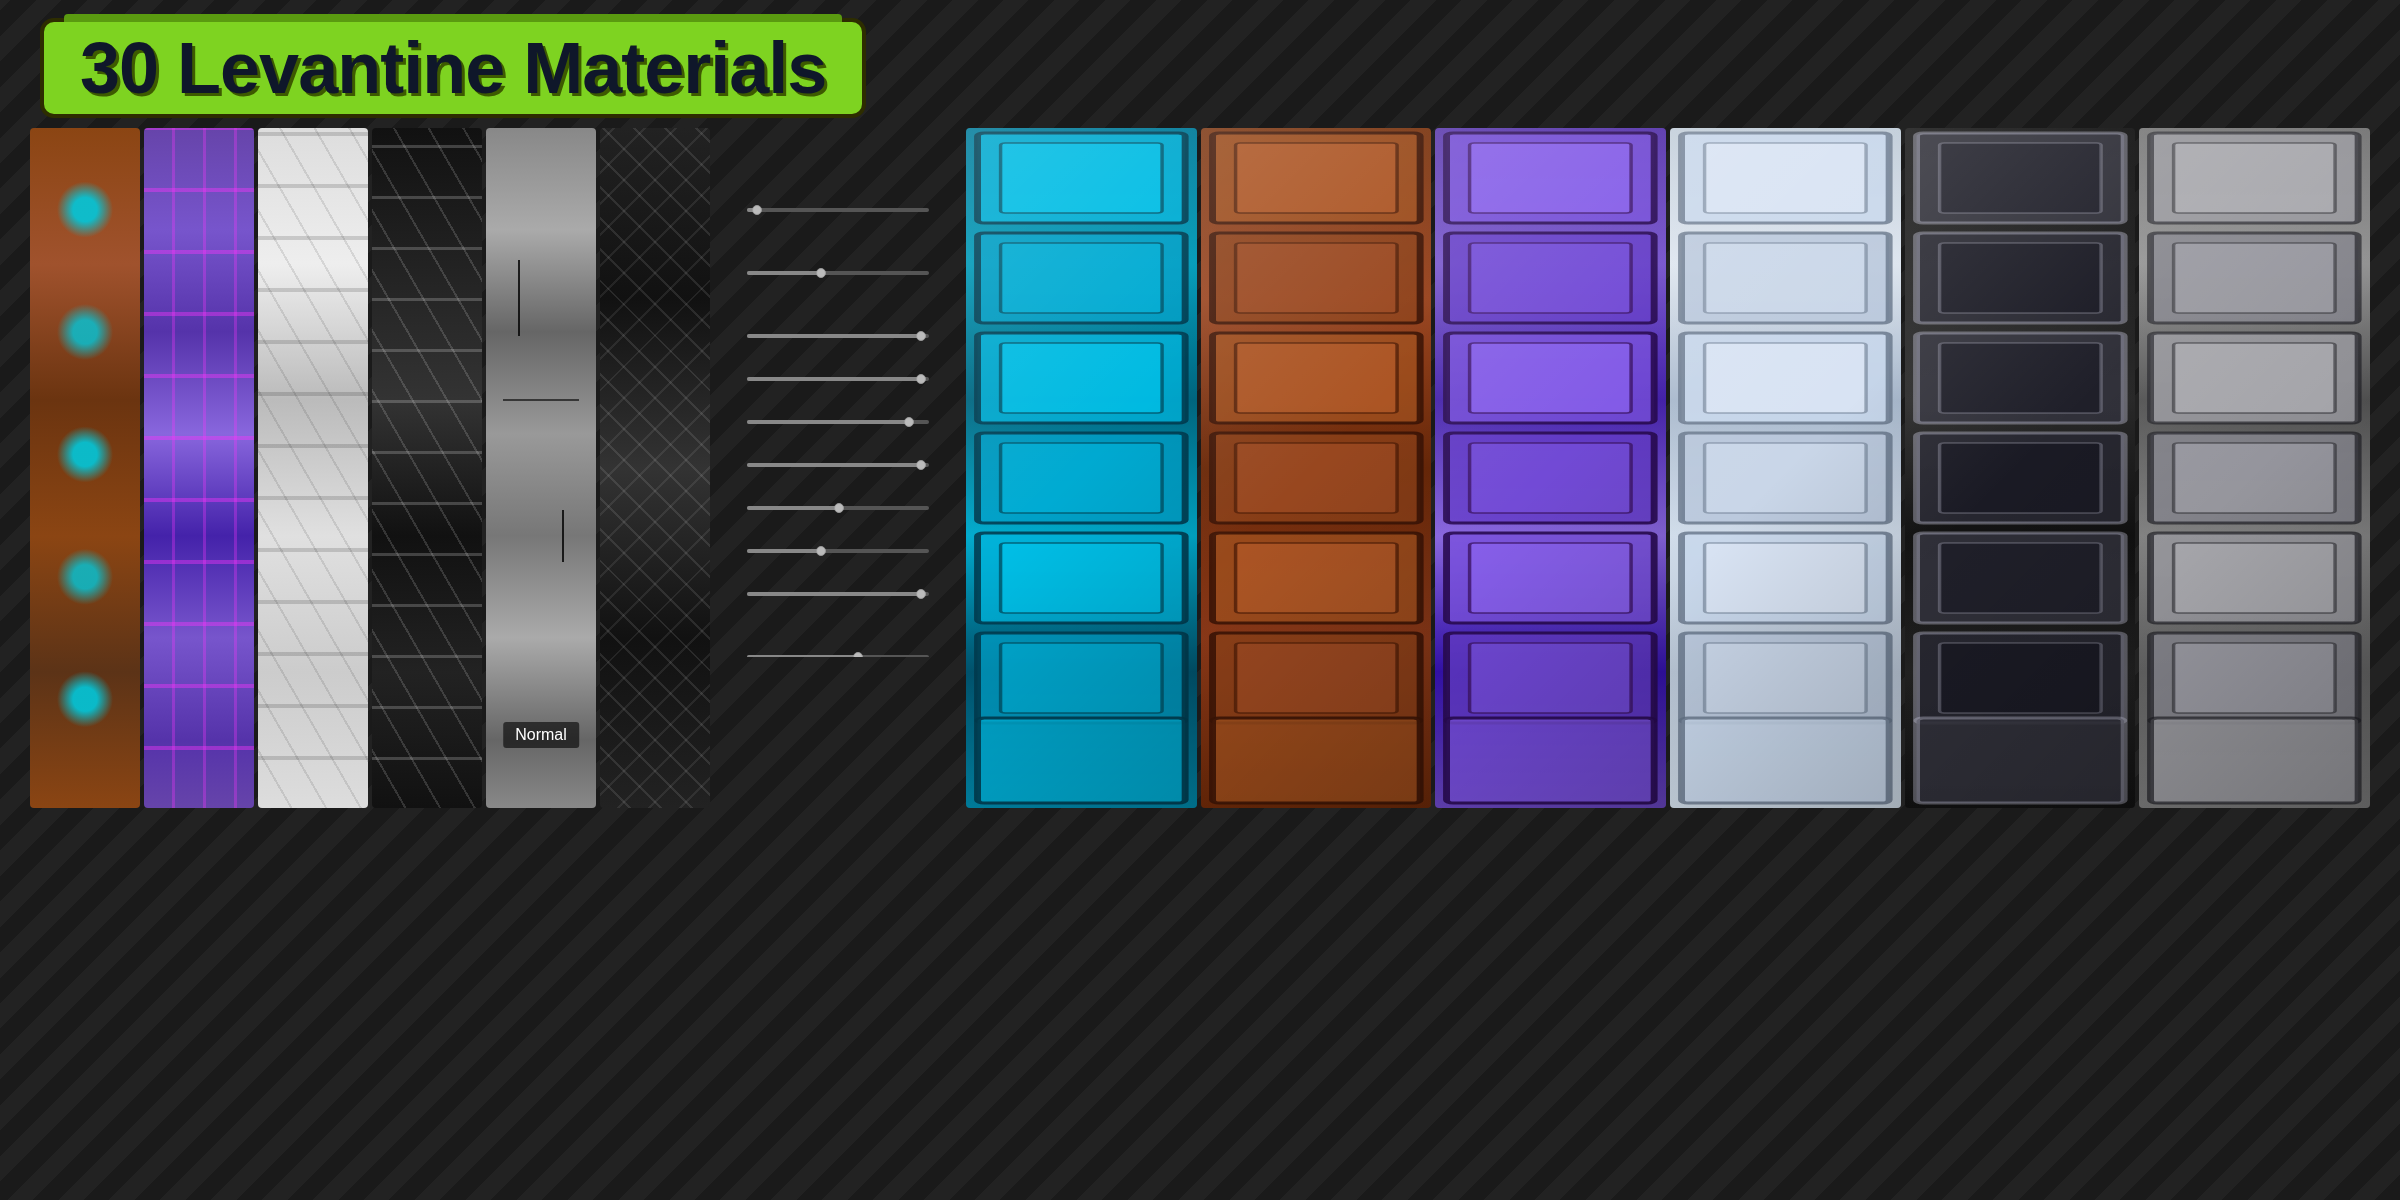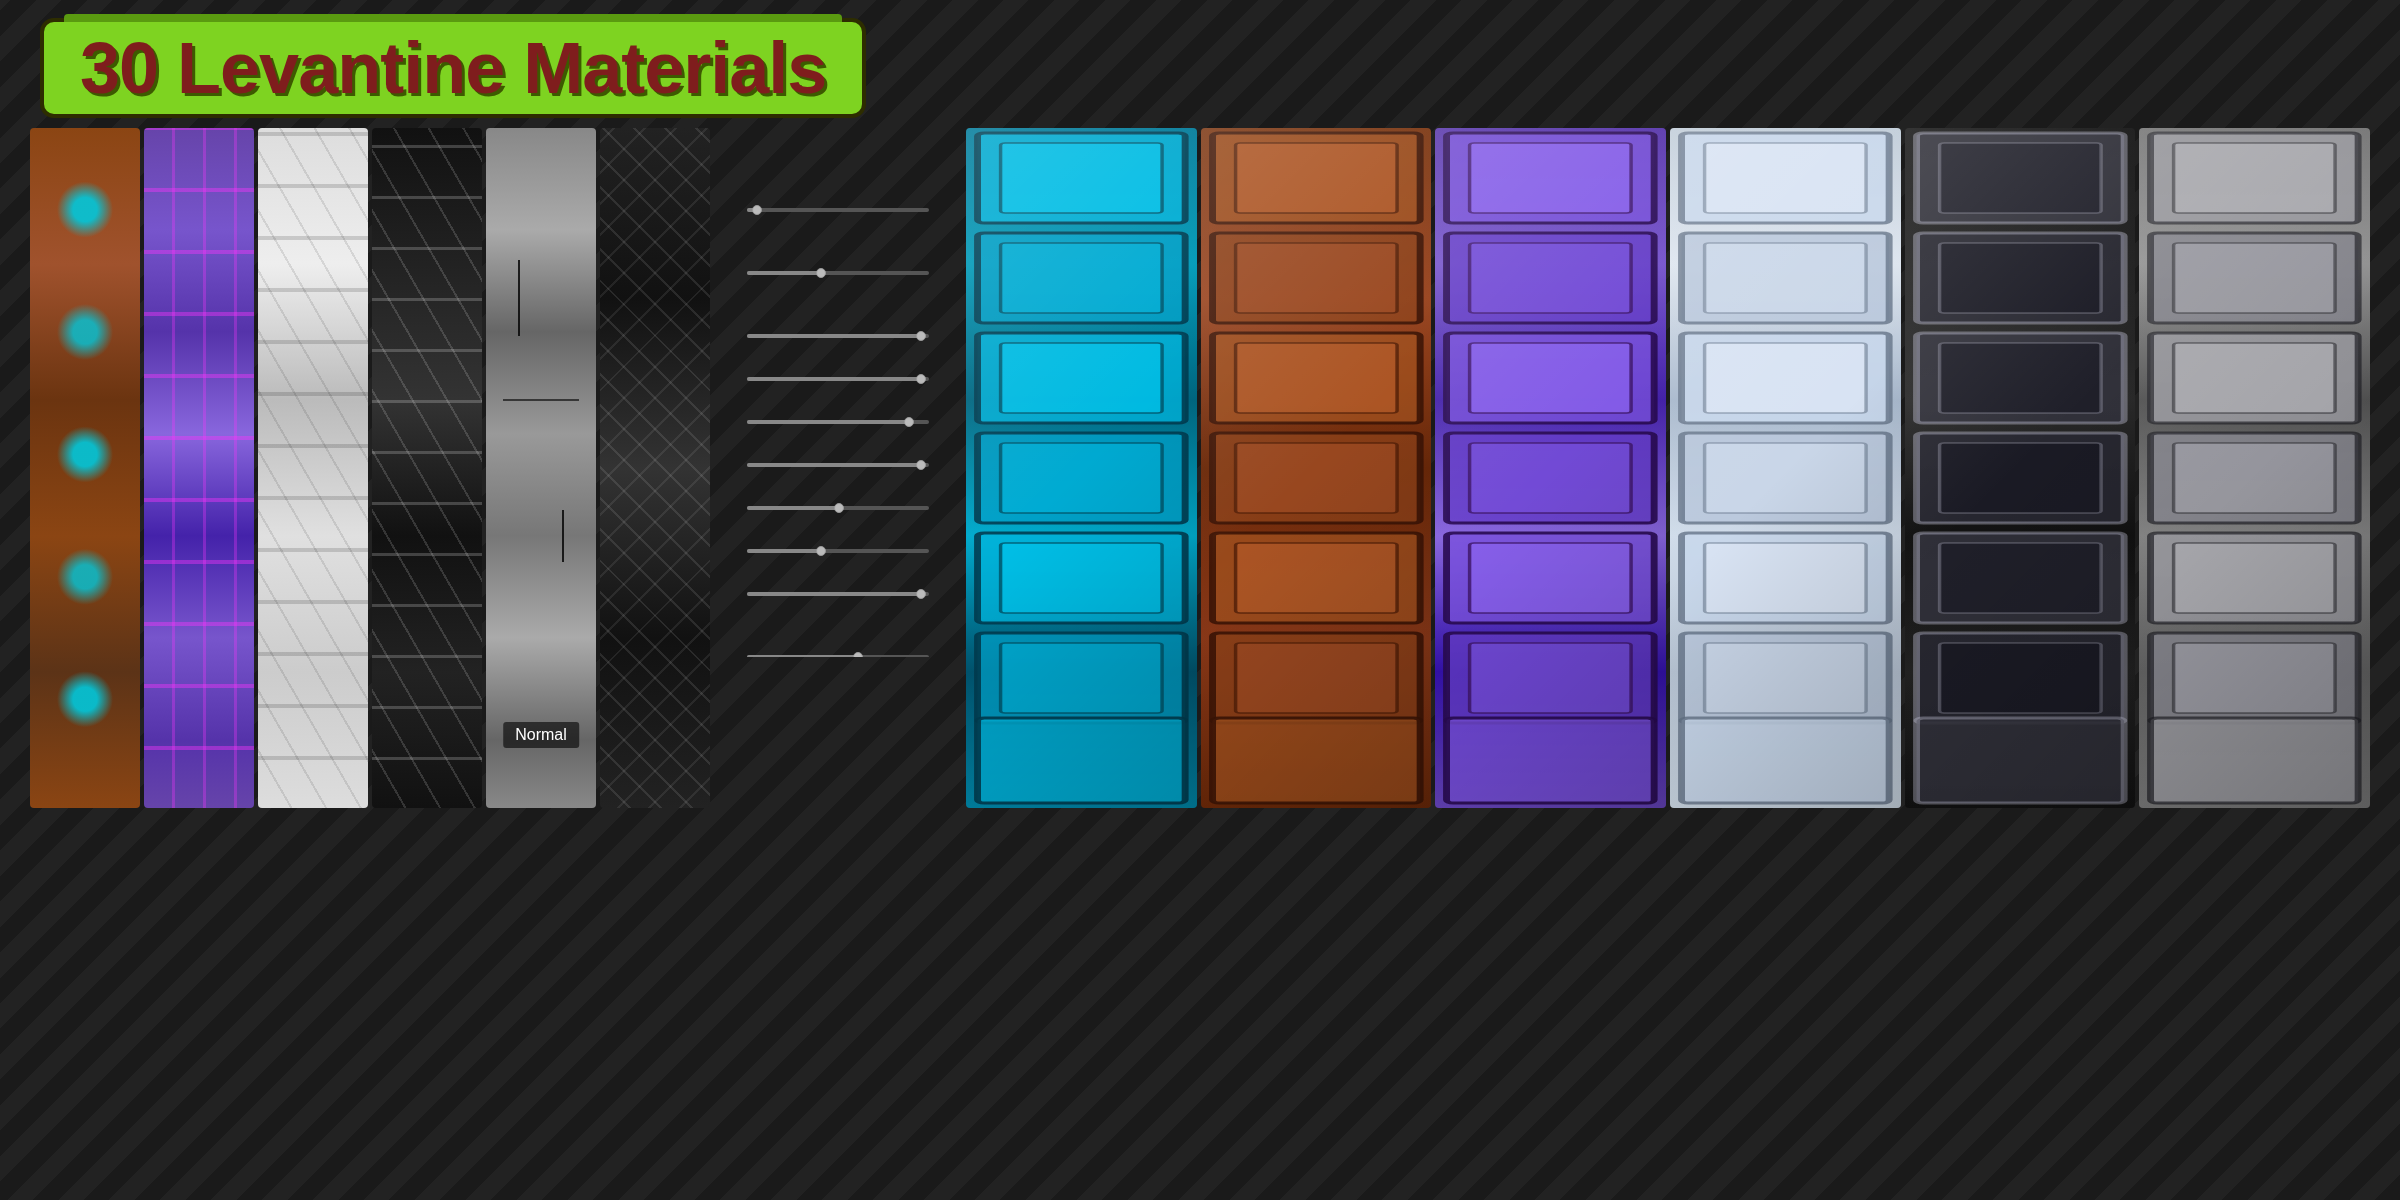--- a/index.html
+++ b/index.html
@@ -52,21 +52,21 @@
       content: '';
       position: absolute;
       top: -8px; left: 20px; right: 20px;
       height: 8px;
       background: #5a9a10;
       border-radius: 4px 4px 0 0;
     }
     .title-text {
       font-size: 72px;
       font-weight: 900;
-      color: #7f1d1d;
+      color: #0f172a;
       text-shadow: 3px 3px 0 #3d5a00;
       letter-spacing: -1px;
       line-height: 1;
     }
 
     .vol-text {
       color: #ffffff;
       font-size: 44px;
       font-weight: 400;
       letter-spacing: 1px;

